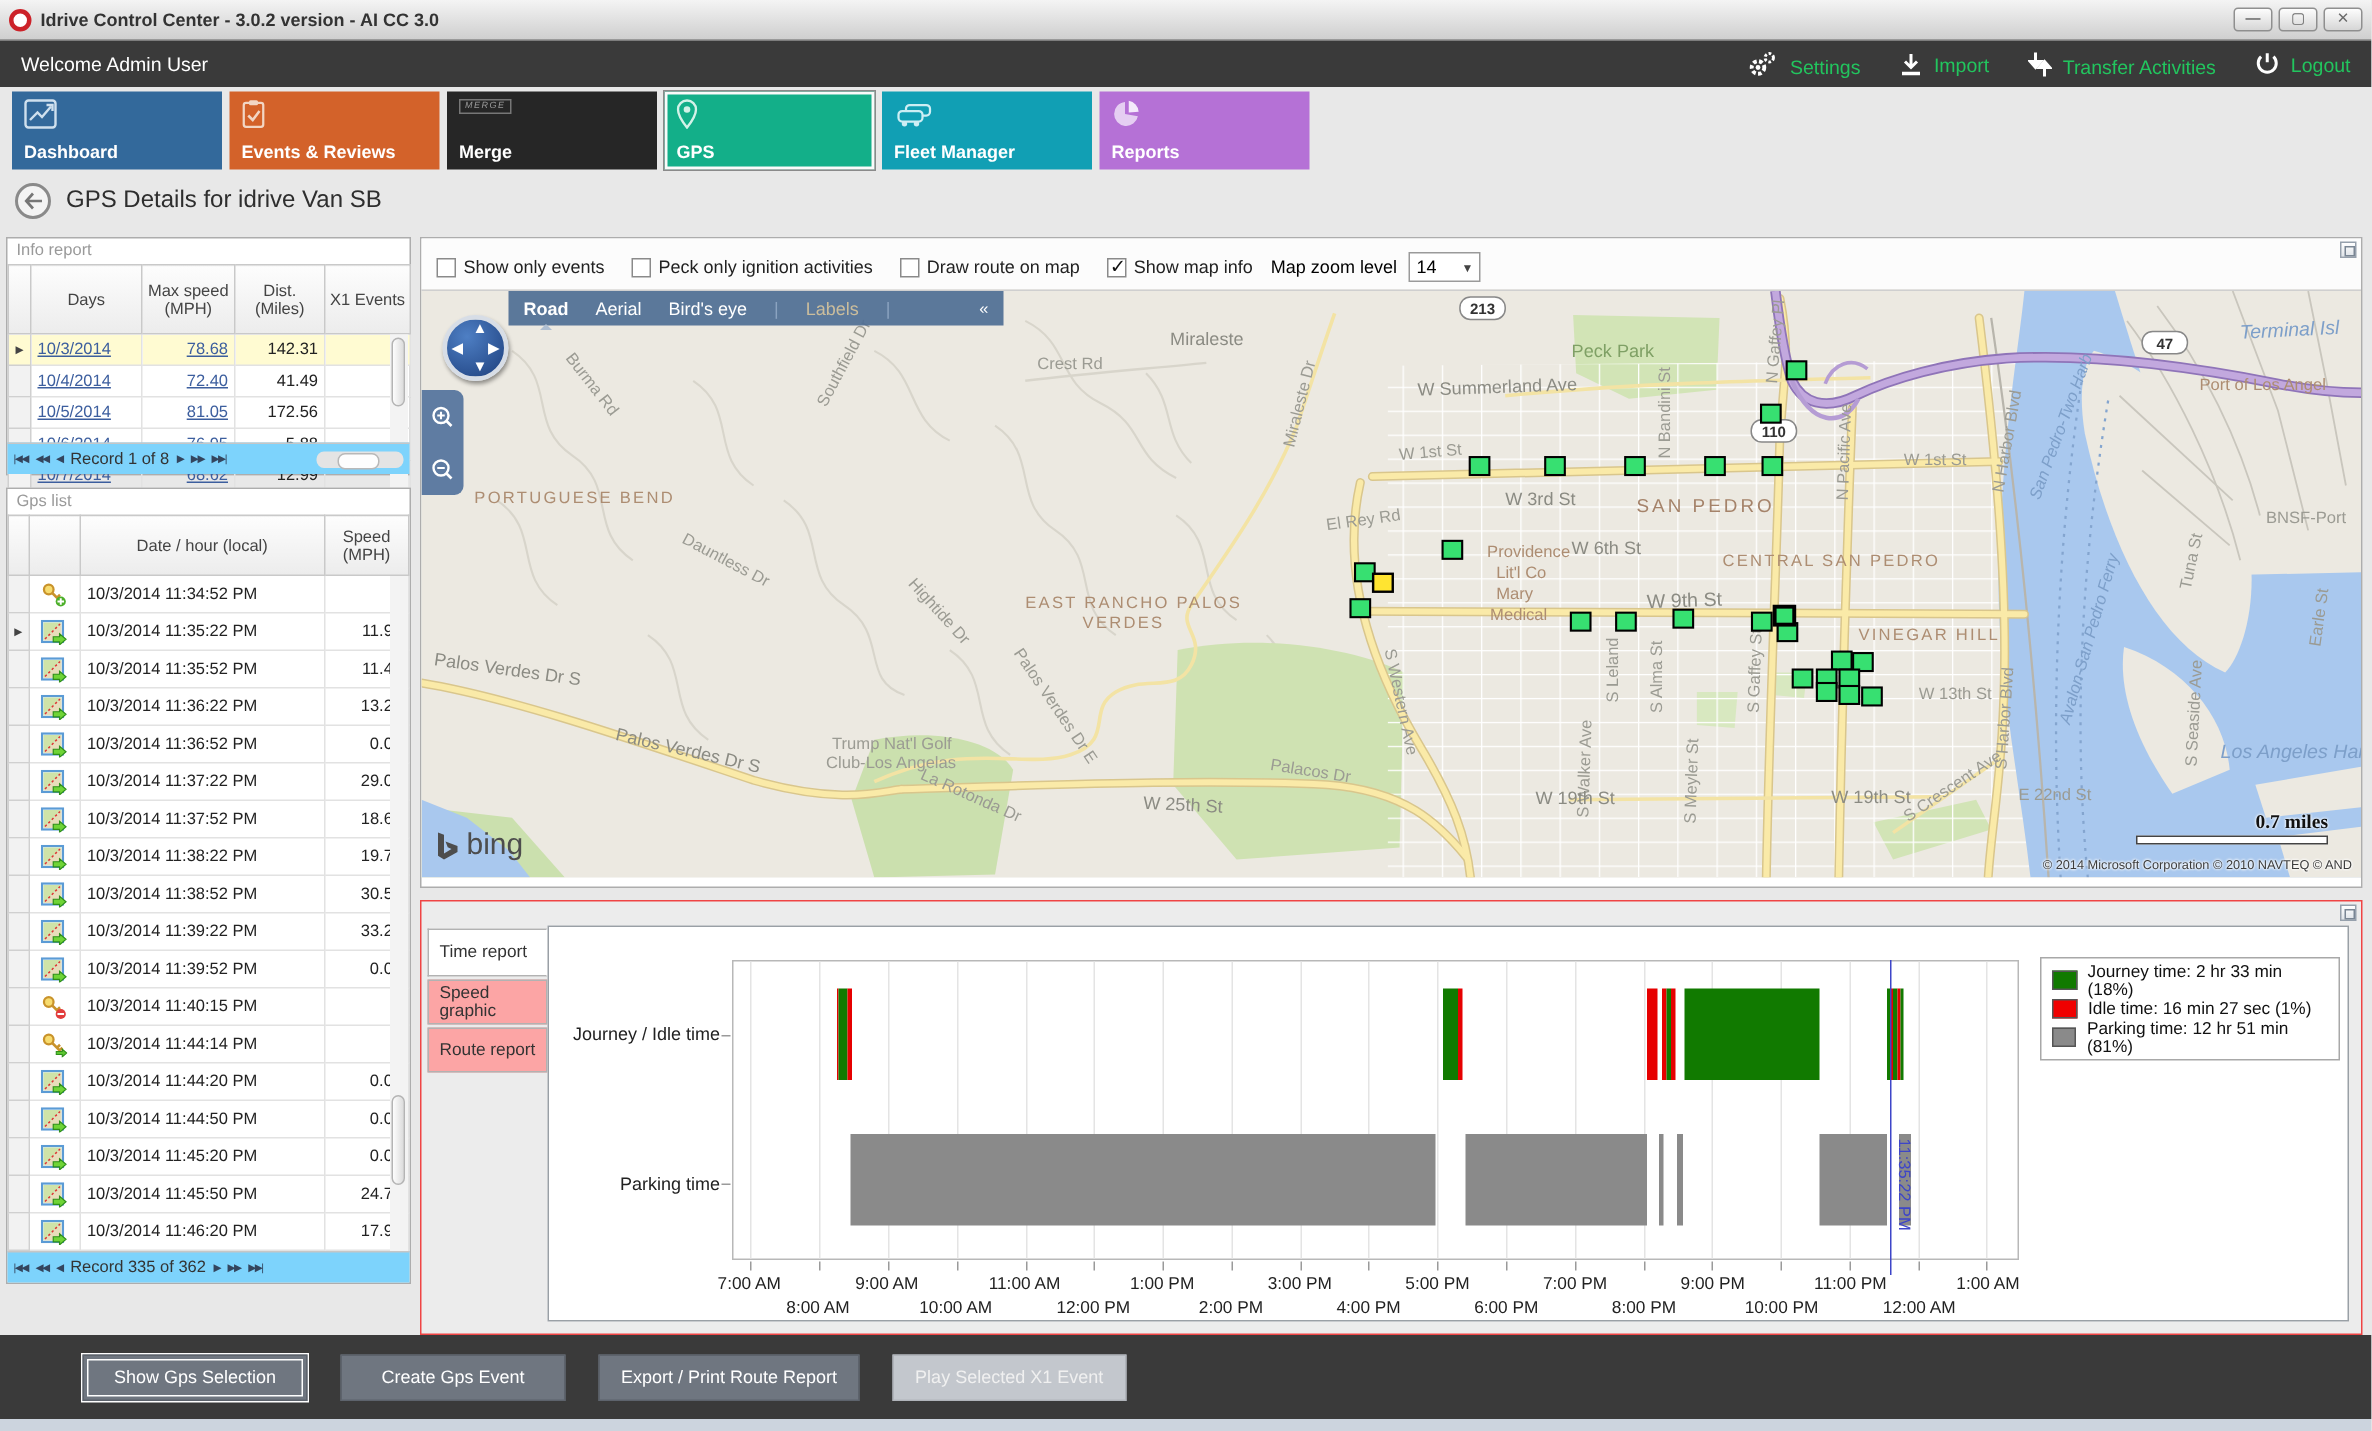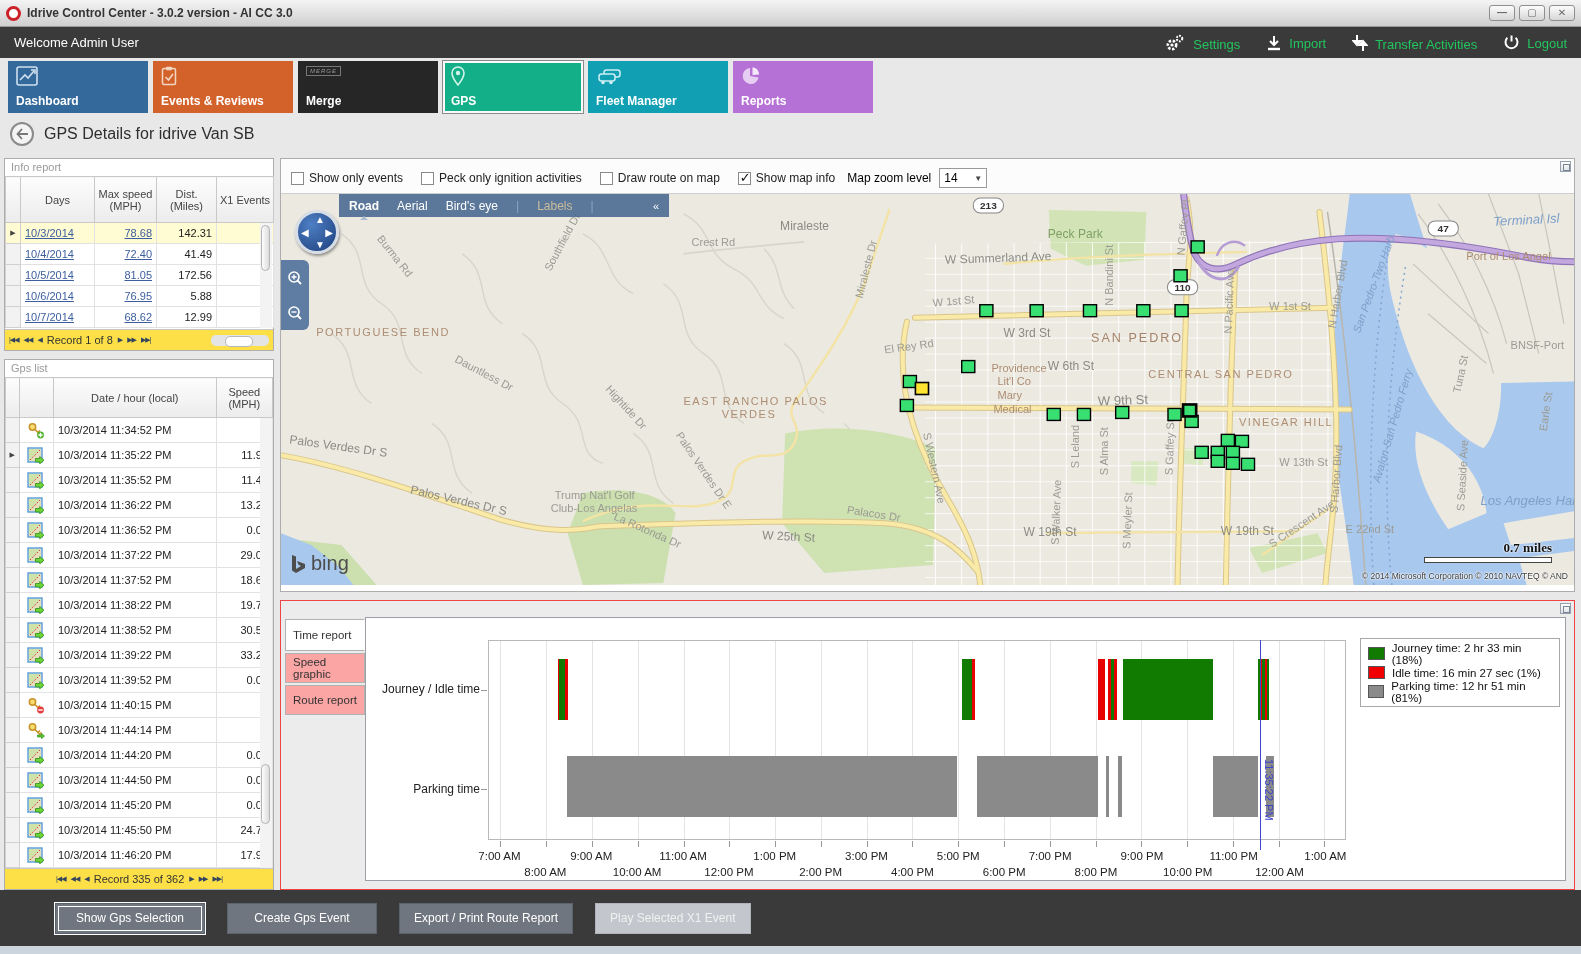--- a/index.html
+++ b/index.html
@@ -48,22 +48,22 @@
 
   
   table.grid { border-collapse:collapse; width:100%; table-layout:fixed; }
   .grid th { background:linear-gradient(#fdfdfd,#ececec); border:1px solid #c9c9c9; font-weight:normal;
     color:#444; font-size:11px; padding:1px; text-align:center; }
   .grid td { border:1px solid #e2e2e2; font-size:11px; color:#222; padding:1px 4px; white-space:nowrap; overflow:hidden; }
   .grid td.mark { background:#f2f2f2; border-color:#d0d0d0; text-align:center; font-size:7px; color:#444; padding:0; }
   .grid tr.sel td { background:#fffbd2; }
   .grid a { color:#3c5e9e; text-decoration:underline;margin-top:28px; }
   .num { text-align:right; }
-  .pager { height:21px; background:#fde047; border-top:1px solid #c6c6c6; display:flex; align-items:center;
-    font-size:11px; color:#333; padding:0 4px; gap:5px;justify-content:center; }
+  .pager { height:21px; background:#7dd3fc; border-top:1px solid #c6c6c6; display:flex; align-items:center;
+    font-size:11px; color:#333; padding:0 4px; gap:5px; }
   .vcr { font-size:7px; color:#33455e; letter-spacing:-1px; }
   .hscroll { margin-left:auto; width:58px; height:11px; background:#e4e4e4; border-radius:5px; position:relative; }
   .hscroll::after { content:""; position:absolute; left:14px; top:1px; width:26px; height:9px; background:#fdfdfd;
     border:1px solid #b8b8b8; border-radius:5px; }
   .vscroll { position:absolute; right:1px; width:12px; background:#f3f3f3; }
   .vthumb { position:absolute; left:1px; width:9px; height:46px; background:linear-gradient(90deg,#fdfdfd,#dcdcdc);
     border:1px solid #b4b4b4; border-radius:5px; }
   .rowicon { width:18px; height:17px; display:block; margin:0 auto; }
 
   
@@ -239,21 +239,21 @@
     <svg width="13" height="12" viewBox="0 0 13 12">
       <path d="M6 1L1.5 6 6 11M1.5 6H12" stroke="#777" stroke-width="1.8" fill="none"></path>
     </svg>
   </div>
   <span class="page-title">GPS Details for idrive Van SB</span>
 </div>
 
 <div class="content">
 
   <div class="leftcol">
-    <div class="panel" style="height:193px; margin-top:6px;">
+    <div class="panel" style="height:159px; margin-top:6px;">
       <div class="panel-title">Info report</div>
       <table class="grid">
         <colgroup>
             <col style="width:15px">
             <col style="width:74px">
             <col style="width:62px">
             <col style="width:60px">
             <col style="width:57px">
           </colgroup>
         <thead>

